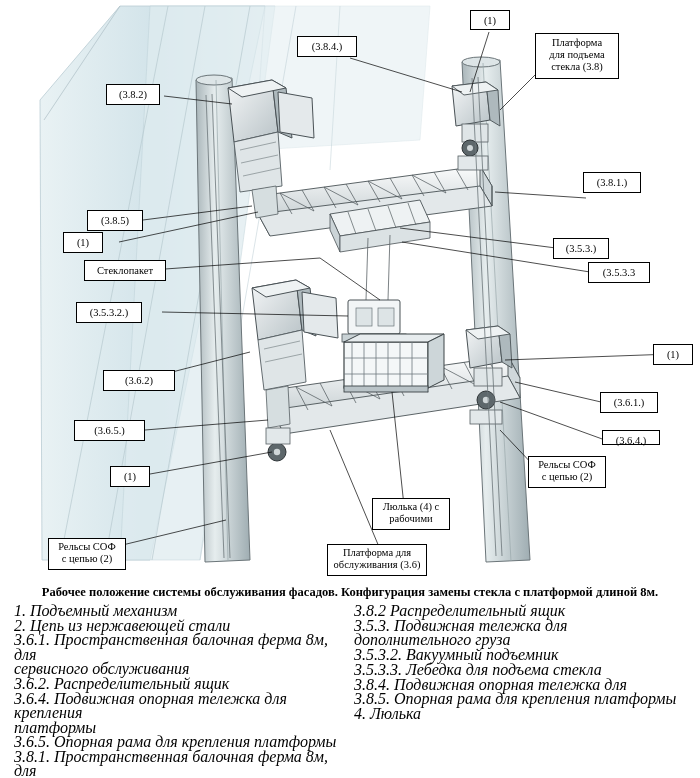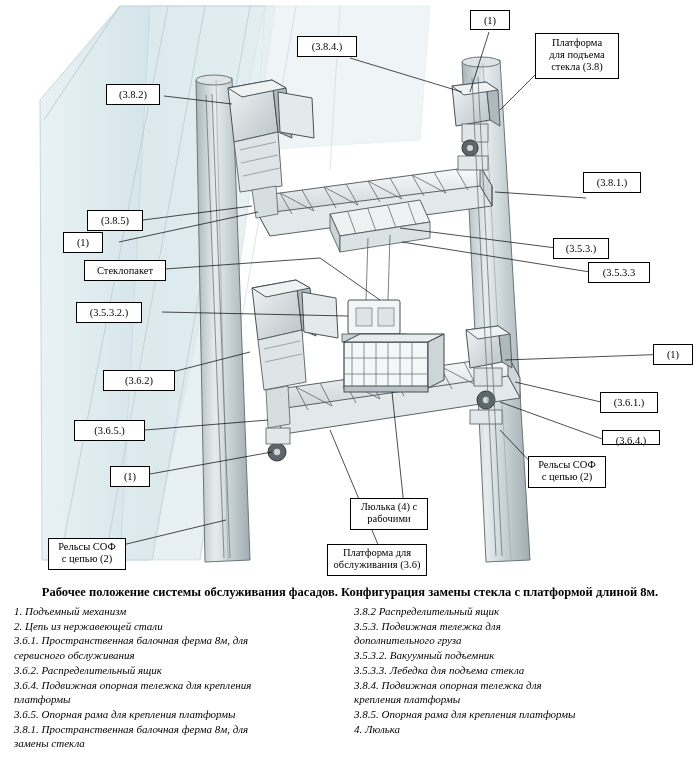--- a/index.html
+++ b/index.html
@@ -41,21 +41,21 @@
     font-size:12.5px;
     color:#000;
   }
   #legend{
     position:absolute;
     left:0;top:604px;width:700px;height:174px;
     box-sizing:border-box;
     padding:0 14px;
     font-family:"Liberation Serif", serif;
     font-style:italic;
-    font-size:11px;
+    font-size:16px;
     line-height:14.2px;
     color:#000;
   }
   #legend .cols{display:flex;gap:8px;}
   #legend .col{width:50%;}
   #legend .li{margin:0 0 0.5px 0;}
 </style>
 </head>
 <body>
 
@@ -281,21 +281,21 @@
   <div class="callout" style="left:588px;top:262px;width:62px;height:21px;line-height:16px;">(3.5.3.3</div>
   <div class="callout" style="left:76px;top:302px;width:66px;height:21px;line-height:16px;">(3.5.3.2.)</div>
   <div class="callout" style="left:653px;top:344px;width:40px;height:21px;line-height:16px;">(1)</div>
   <div class="callout" style="left:103px;top:370px;width:72px;height:21px;line-height:16px;">(3.6.2)</div>
   <div class="callout" style="left:600px;top:392px;width:58px;height:21px;line-height:16px;">(3.6.1.)</div>
   <div class="callout" style="left:74px;top:420px;width:71px;height:21px;line-height:16px;">(3.6.5.)</div>
   <div class="callout" style="left:602px;top:430px;width:58px;height:15px;line-height:16px;">(3.6.4.)</div>
   <div class="callout" style="left:110px;top:466px;width:40px;height:21px;line-height:16px;">(1)</div>
   <div class="callout" style="left:528px;top:456px;width:78px;height:32px;padding-top:2px;">Рельсы СОФ
 с цепью (2)</div>
-  <div class="callout" style="left:350px;top:498px;width:78px;height:32px;padding-top:2px;">Люлька (4) с
+  <div class="callout" style="left:372px;top:498px;width:78px;height:32px;padding-top:2px;">Люлька (4) с
 рабочими</div>
   <div class="callout" style="left:48px;top:538px;width:78px;height:32px;padding-top:2px;">Рельсы СОФ
 с цепью (2)</div>
   <div class="callout" style="left:327px;top:544px;width:100px;height:32px;padding-top:2px;">Платформа для
 обслуживания (3.6)</div>
 </div>
 
 <div id="caption">Рабочее положение системы обслуживания фасадов. Конфигурация замены стекла с платформой длиной 8м.</div>
 
 <div id="legend">
@@ -312,18 +312,17 @@
       <div class="li">3.8.1. Пространственная балочная ферма 8м, для</div>
       <div class="li">замены стекла</div>
     </div>
     <div class="col">
       <div class="li">3.8.2 Распределительный ящик</div>
       <div class="li">3.5.3. Подвижная тележка для</div>
       <div class="li">дополнительного груза</div>
       <div class="li">3.5.3.2. Вакуумный подъемник</div>
       <div class="li">3.5.3.3. Лебедка для подъема стекла</div>
       <div class="li">3.8.4. Подвижная опорная тележка для</div>
-      <div class="li">крепления платформы</div>
       <div class="li">3.8.5. Опорная рама для крепления платформы</div>
       <div class="li">4. Люлька</div>
     </div>
   </div>
 </div>
 
 </body></html>

